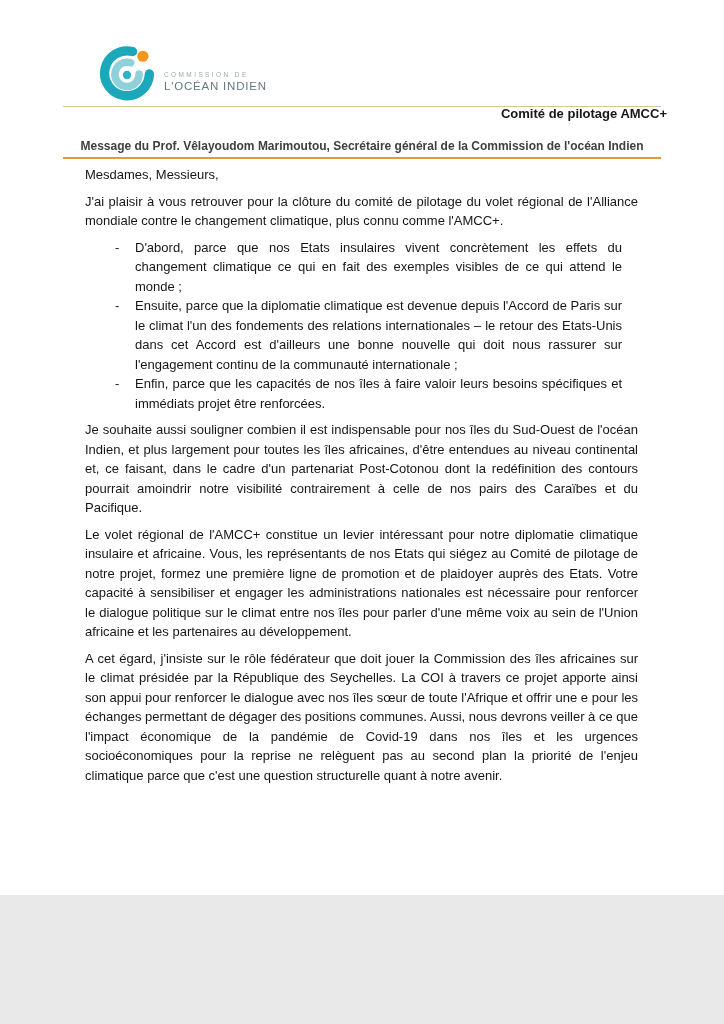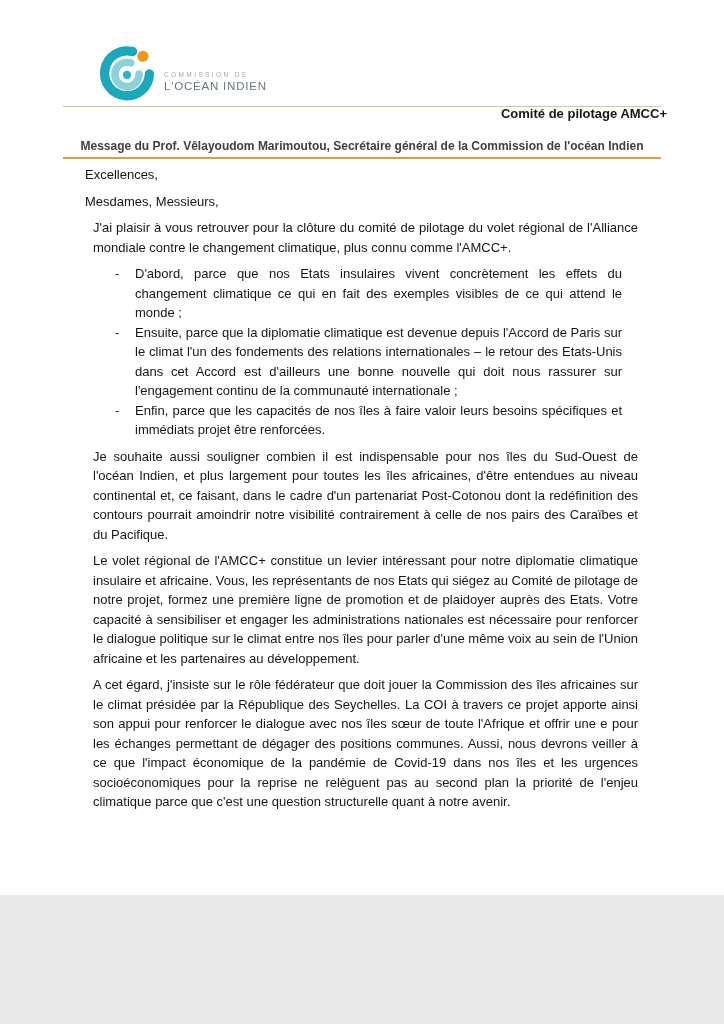--- a/index.html
+++ b/index.html
@@ -27,21 +27,21 @@
     position:absolute; top:139px; left:43px; width:638px; margin:0;
     text-align:center; font-size:12px; font-weight:bold; color:#404040; white-space:nowrap;
   }
   .rule-orange { position:absolute; top:157px; left:63px; width:598px; height:2px; background:#dd9c3f; }
   
   .doc-body {
     position:absolute; top:165px; left:85px; width:553px;
     font-size:13px; line-height:19.5px; color:#161616;
   }
   .salut { margin:0 0 7px 0; text-align:left; }
-  .para  { margin:0 0 7px 8px; text-align:justify; }
+  .para  { margin:0 0 7px 0; text-align:justify; }
   .bullets { margin:0 16px 7px 0; padding:0; list-style:none; }
   .bullets li { position:relative; padding-left:50px; text-align:justify; }
   .bullets li::before { content:"-"; position:absolute; left:30px; top:0; }
   
   .footer-rule { position:absolute; top:943px; left:68px; width:588px; height:2px; background:#2b2b2b; }
   .page-number {
     position:absolute; top:948px; left:63px; width:598px;
     text-align:center; font-size:13px; font-weight:bold; color:#171717;
   }
 </style>
@@ -66,21 +66,20 @@
   </div>
 
   <div class="rule-tan"></div>
 
   <h1 class="title">Comité de pilotage AMCC+</h1>
   <h2 class="subtitle">Message du Prof. Vêlayoudom Marimoutou, Secrétaire général de la Commission de l'océan Indien</h2>
 
   <div class="rule-orange"></div>
 
   <div class="doc-body">
-    <p class="salut">Excellences,</p>
     <p class="salut">Mesdames, Messieurs,</p>
     <p class="para">J'ai plaisir à vous retrouver pour la clôture du comité de pilotage du volet régional de l'Alliance mondiale contre le changement climatique, plus connu comme l'AMCC+.</p>
     <ul class="bullets">
       <li>D'abord, parce que nos Etats insulaires vivent concrètement les effets du changement climatique ce qui en fait des exemples visibles de ce qui attend le monde ;</li>
       <li>Ensuite, parce que la diplomatie climatique est devenue depuis l'Accord de Paris sur le climat l'un des fondements des relations internationales – le retour des Etats-Unis dans cet Accord est d'ailleurs une bonne nouvelle qui doit nous rassurer sur l'engagement continu de la communauté internationale ;</li>
       <li>Enfin, parce que les capacités de nos îles à faire valoir leurs besoins spécifiques et immédiats projet être renforcées.</li>
     </ul>
     <p class="para">Je souhaite aussi souligner combien il est indispensable pour nos îles du Sud-Ouest de l'océan Indien, et plus largement pour toutes les îles africaines, d'être entendues au niveau continental et, ce faisant, dans le cadre d'un partenariat Post-Cotonou dont la redéfinition des contours pourrait amoindrir notre visibilité contrairement à celle de nos pairs des Caraïbes et du Pacifique.</p>
     <p class="para">Le volet régional de l'AMCC+ constitue un levier intéressant pour notre diplomatie climatique insulaire et africaine. Vous, les représentants de nos Etats qui siégez au Comité de pilotage de notre projet, formez une première ligne de promotion et de plaidoyer auprès des Etats. Votre capacité à sensibiliser et engager les administrations nationales est nécessaire pour renforcer le dialogue politique sur le climat entre nos îles pour parler d'une même voix au sein de l'Union africaine et les partenaires au développement.</p>
     <p class="para">A cet égard, j'insiste sur le rôle fédérateur que doit jouer la Commission des îles africaines sur le climat présidée par la République des Seychelles. La COI à travers ce projet apporte ainsi son appui pour renforcer le dialogue avec nos îles sœur de toute l'Afrique et offrir une e pour les échanges permettant de dégager des positions communes. Aussi, nous devrons veiller à ce que l'impact économique de la pandémie de Covid-19 dans nos îles et les urgences socioéconomiques pour la reprise ne relèguent pas au second plan la priorité de l'enjeu climatique parce que c'est une question structurelle quant à notre avenir.</p>

